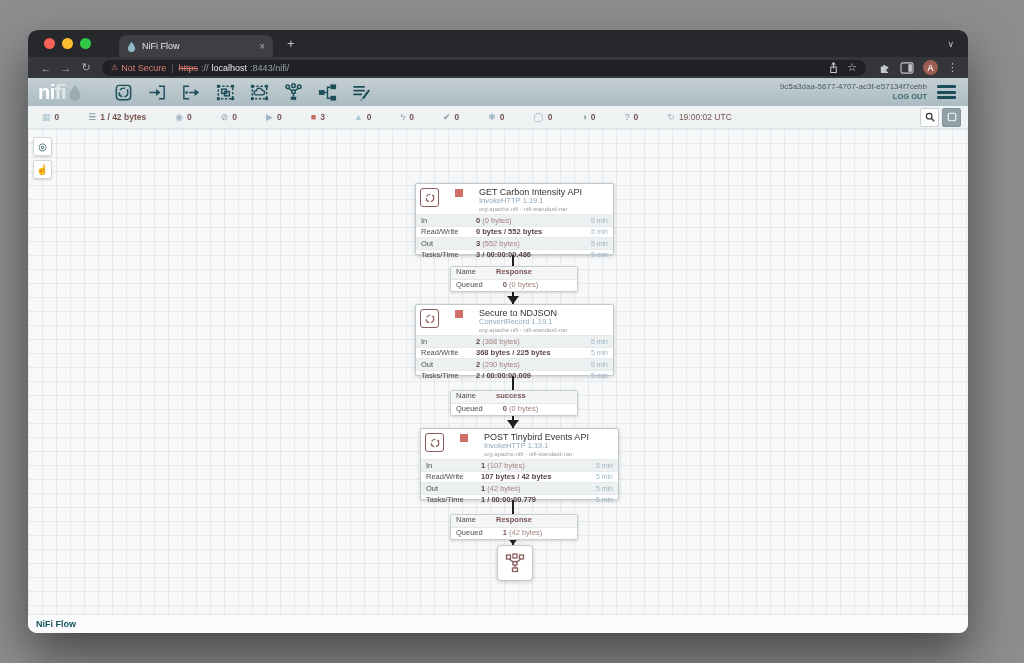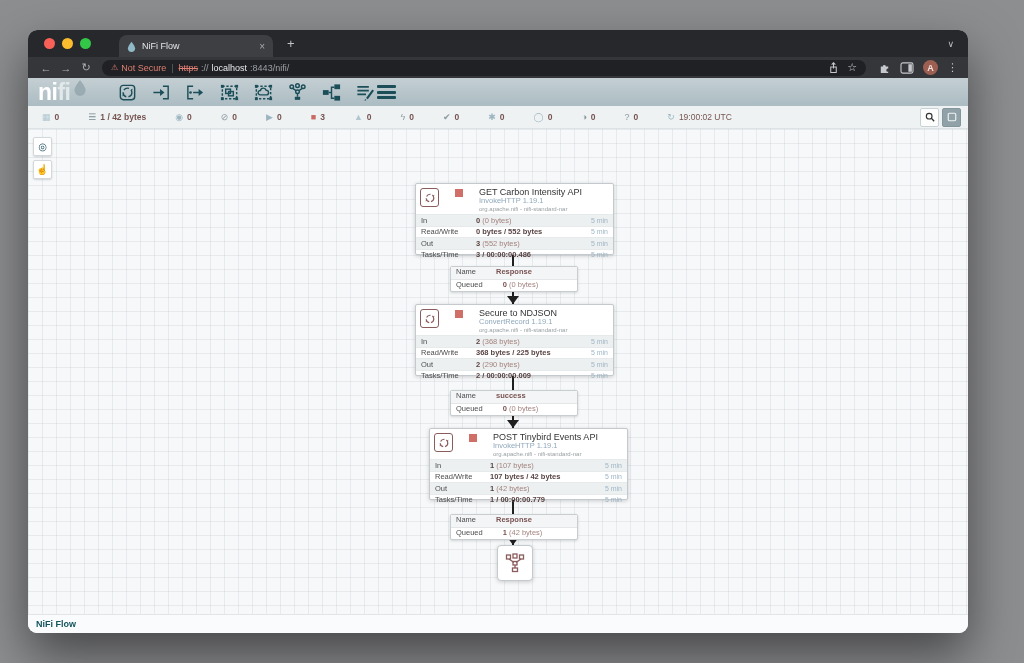--- a/index.html
+++ b/index.html
@@ -30,21 +30,21 @@
   .host{color:#e8eaed;}
   .pill-right{margin-left:auto;display:flex;align-items:center;gap:8px;}
   .chrome-right{display:flex;align-items:center;gap:9px;margin-left:8px;}
   .star{color:#c5c8cc;font-size:11px;}
   .avatar{width:15px;height:15px;border-radius:50%;background:#9c5f52;color:#f3e6e2;font-size:9px;
           display:flex;align-items:center;justify-content:center;font-weight:bold;}
   .kebab{color:#c5c8cc;font-size:11px;}
   
   .nifi-head{height:28px;background:linear-gradient(#c4cfd3,#abbcc2);display:flex;align-items:center;
              padding:0 8px 0 10px;flex:0 0 auto;}
-  .logo{display:flex;align-items:flex-start;font-weight:bold;font-size:23px;letter-spacing:-.5px;}
+  .logo{display:flex;align-items:center;font-weight:bold;font-size:20px;letter-spacing:-.5px;}
   .logo .ni{color:#ffffff}.logo .fi{color:#e2e9ea}
   .logo svg{margin-left:2px;}
   .tools{display:flex;gap:12px;margin-left:30px;align-items:center;}
   .tool{width:22px;height:22px;display:flex;align-items:center;justify-content:center;}
   .tool svg{stroke:#1c4e59;fill:none;stroke-width:1.5;}
   .tool svg .f{fill:#1c4e59;stroke:none;}
   .head-right{margin-left:auto;text-align:right;margin-right:10px;line-height:1.25;}
   .inst-id{font-size:8px;color:#49595f;}
   .logout{font-size:7.5px;font-weight:bold;color:#3a6670;}
   .burger{display:flex;flex-direction:column;gap:2.5px;width:19px;margin-right:4px;}
@@ -232,20 +232,24 @@
             </svg>
           </span>
       <span class="tool">
             <svg width="21" height="21" viewBox="0 0 22 22">
               <path d="M2.5 5h12M2.5 9h12M2.5 13h9" stroke-width="1.8"></path>
               <path d="M12.5 17.5 19 8.5" stroke-width="2.2"></path>
               <path class="f" d="M12 18.8l-1.9 1 .4-2.1z"></path>
             </svg>
           </span>
     </div>
+    <div class="head-right">
+      <div class="inst-id">9c5a3daa-5677-4707-ac3f-e57134f7cebb</div>
+      <div class="logout">LOG OUT</div>
+    </div>
     <div class="burger">
           <i></i>
           <i></i>
           <i></i>
         </div>
   </div>
 
   <div class="statusbar">
     <span class="sb-item">
           <span class="sb-ic c-lblue">▦</span>
@@ -424,21 +428,21 @@
       <div class="conn-row">
             <span class="ck">Name</span>
             <b class="cv">success</b>
           </div>
       <div class="conn-row">
             <span class="ck">Queued</span>
             <span><b class="cv">0</b><span class="cr"> (0 bytes)</span></span>
           </div>
     </div>
 
-    <div class="proc" style="left:401px;top:299px">
+    <div class="proc" style="left:392px;top:299px">
       <div class="proc-head">
         <span class="proc-icon">
               <svg width="12" height="12" viewBox="0 0 14 14">
                 <circle cx="7" cy="7" r="4.4" fill="none" stroke="#8a5c5c" stroke-width="1.4" stroke-dasharray="5.5 2.2"></circle>
                 <path d="M10.4 3.8l1.7-.5-.4 1.7zM3.6 10.2l-1.7.5.4-1.7z" fill="#8a5c5c"></path>
               </svg>
             </span>
         <span class="run-state"></span>
         <div class="proc-titles">
           <div class="proc-title">POST Tinybird Events API</div>

